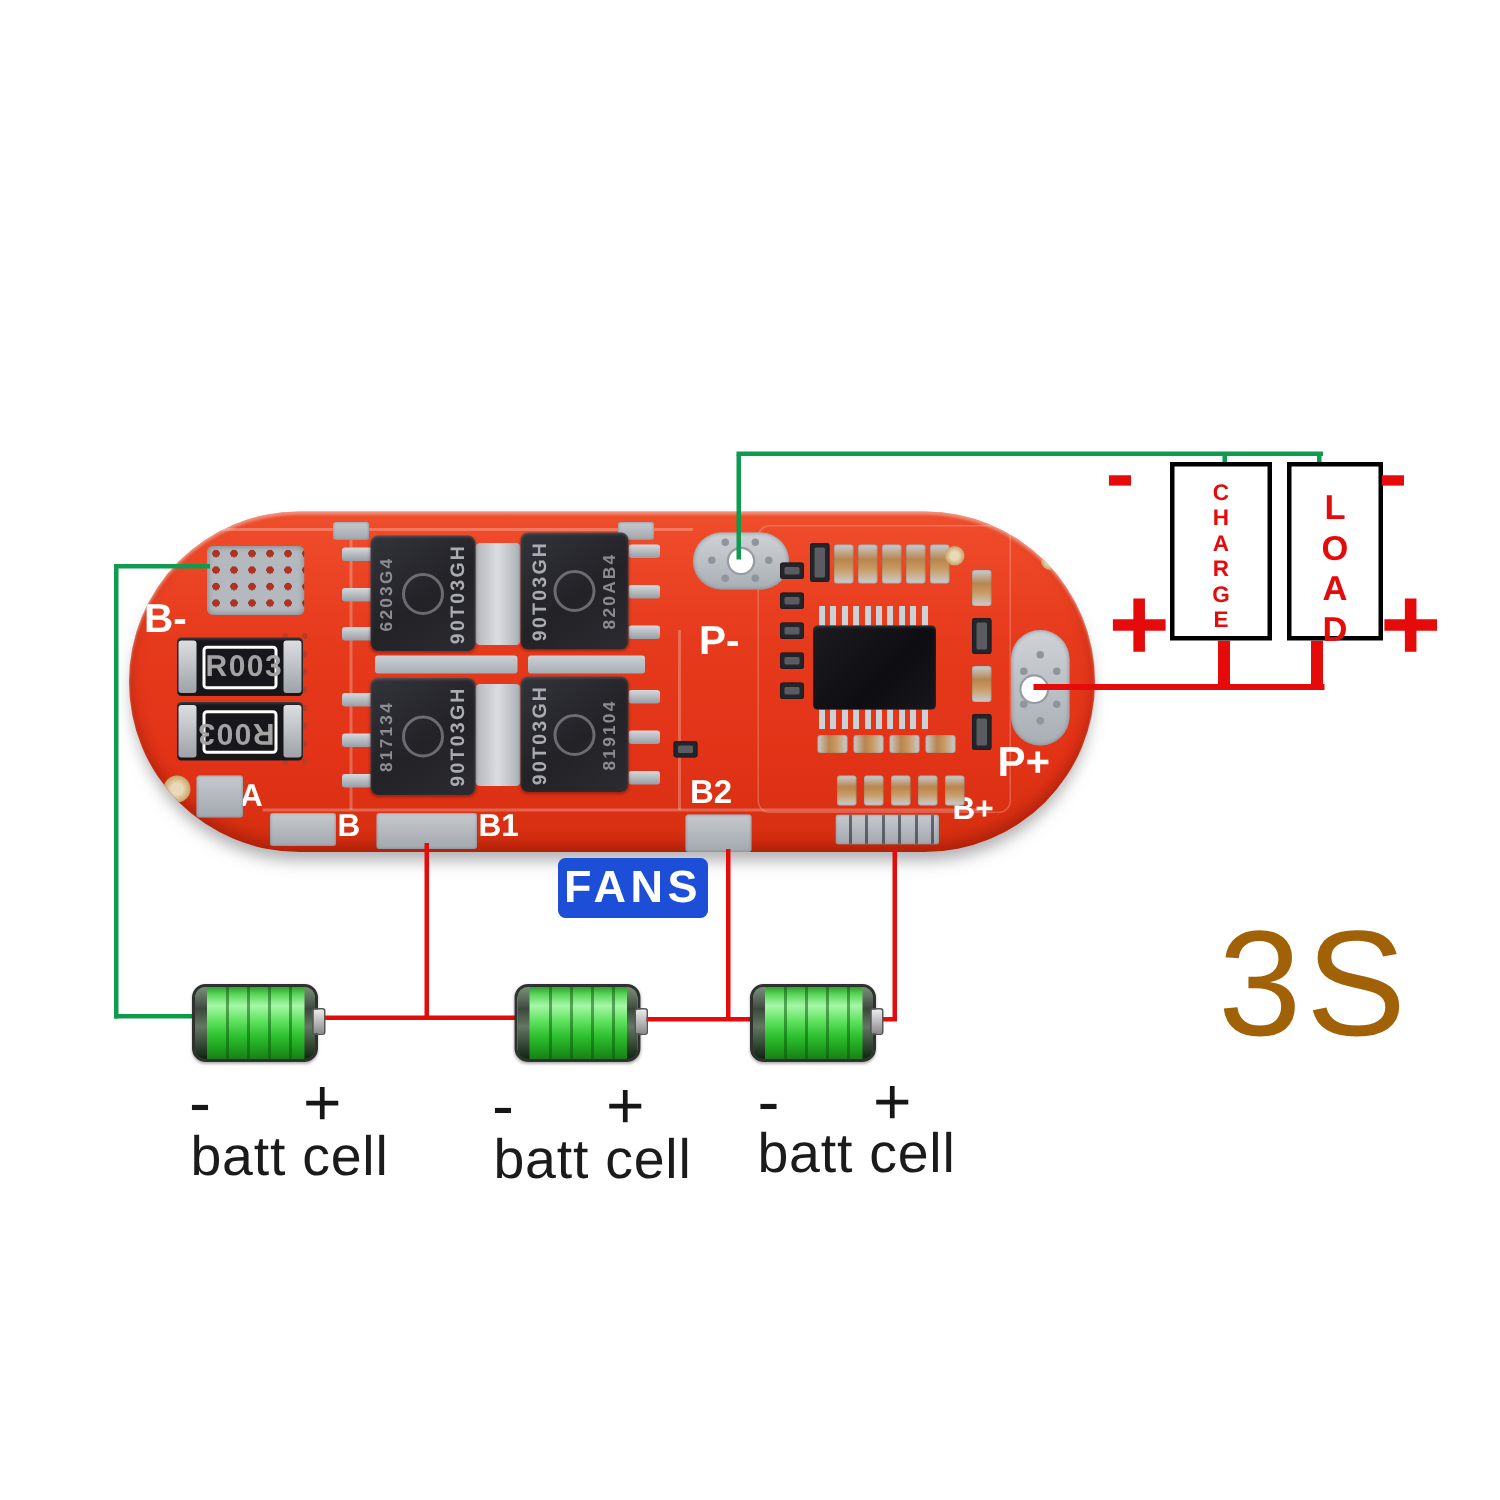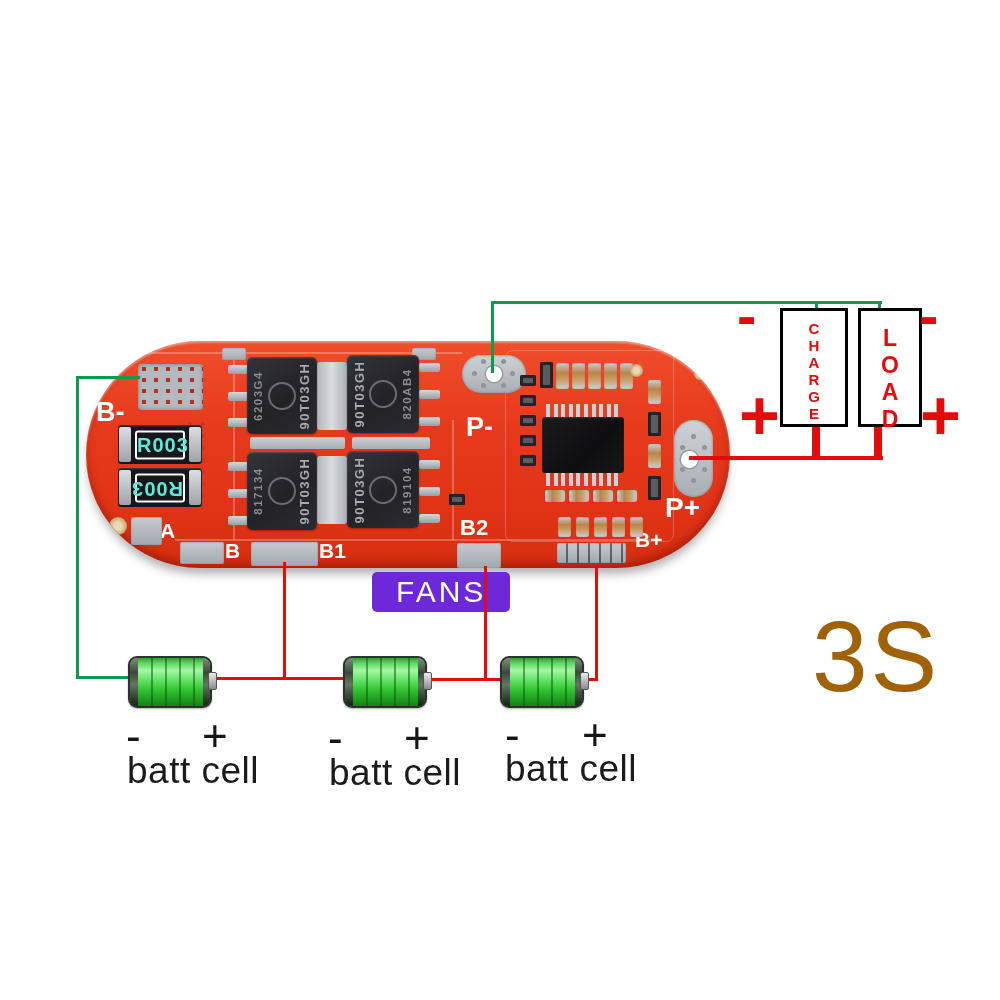--- a/index.html
+++ b/index.html
@@ -3,43 +3,43 @@
 <meta charset="utf-8">
 <style>
   html,body{margin:0;padding:0;background:#fff;}
   #canvas{position:relative;width:1000px;height:1000px;background:#fff;overflow:hidden;
           font-family:"Liberation Sans",sans-serif;}
   .abs{position:absolute;}
 
   
   .watermark{display:flex;align-items:center;gap:10px;z-index:3;}
   .wm1{font-weight:700;font-size:38px;letter-spacing:6px;color:#ecf0f7;}
-  .wm2{font-weight:400;font-size:30px;letter-spacing:3px;color:#fff;background:#6d28d9;
-       padding:3px 24px;border-radius:5px;}
+  .wm2{font-weight:700;font-size:30px;letter-spacing:3px;color:#fff;background:#1d4ed8;
+       padding:3px 4px;border-radius:5px;}
 
   
   .pcb{left:86px;top:341px;width:644px;height:227px;border-radius:114px;z-index:2;overflow:hidden;
        background:linear-gradient(180deg,#f04e2c 0%,var(--pcb-red,#e63a1c) 38%,#e23317 72%,#d52f10 100%);
        box-shadow:0 8px 10px -2px rgba(115,115,120,.55),
                   inset 0 2px 2px rgba(255,255,255,.4),
                   inset 0 -5px 9px rgba(120,15,0,.45);}
   .pcb *{position:absolute;}
   .trace{background:rgba(255,255,255,.25);}
   .silk{color:#fff;font-weight:700;line-height:1;}
   .silver{background:linear-gradient(180deg,#c6cacf,#a3a8ae);border-radius:2px;
           box-shadow:inset 0 0 2px #7c8187;}
   .viagrid{background-color:#b4b9bf;border-radius:4px;
            background-image:radial-gradient(circle 2.5px at 6px 5px,#ad3423 98%,rgba(0,0,0,0) 100%);
            background-size:12px 11px;box-shadow:inset 0 0 4px rgba(0,0,0,.35);}
   .res{background:#17171b;border-radius:3px;box-shadow:inset 0 1px 2px rgba(255,255,255,.2);}
   .res:before,.res:after{content:"";position:absolute;top:2px;bottom:2px;width:12px;
            background:linear-gradient(180deg,#dcdee1,#9ea3a9);border-radius:2px;}
   .res:before{left:1px;} .res:after{right:1px;}
   .rtext{left:17px;right:17px;top:50%;transform:translateY(-50%);text-align:center;
-         color:#5eead4;font-weight:700;font-size:20px;letter-spacing:1px;
+         color:#a3a3a3;font-weight:700;font-size:20px;letter-spacing:1px;
          border:2px solid #fff;border-radius:3px;padding:1px 0;}
   .res.flip .rtext{transform:translateY(-50%) rotate(180deg);}
   .mosfet{background:linear-gradient(145deg,#33333b,#222227 55%,#2b2b31);border-radius:5px;
           box-shadow:inset 0 1px 2px rgba(255,255,255,.18),0 1px 2px rgba(80,0,0,.4);}
   .mark{top:50%;writing-mode:vertical-rl;transform:translateY(-50%) rotate(180deg);
         color:#aaaab2;font-weight:700;font-size:13px;letter-spacing:1.5px;line-height:1;}
   .mark.lot{color:#8b8b93;font-size:11.5px;}
   .mlogo{width:24px;height:24px;border:2px solid rgba(165,165,175,.55);border-radius:50%;
          left:50%;top:50%;margin:-14px 0 0 -14px;}
   .leg{width:21px;height:9px;background:linear-gradient(180deg,#d6d9dc,#989ea5);border-radius:2px;}

